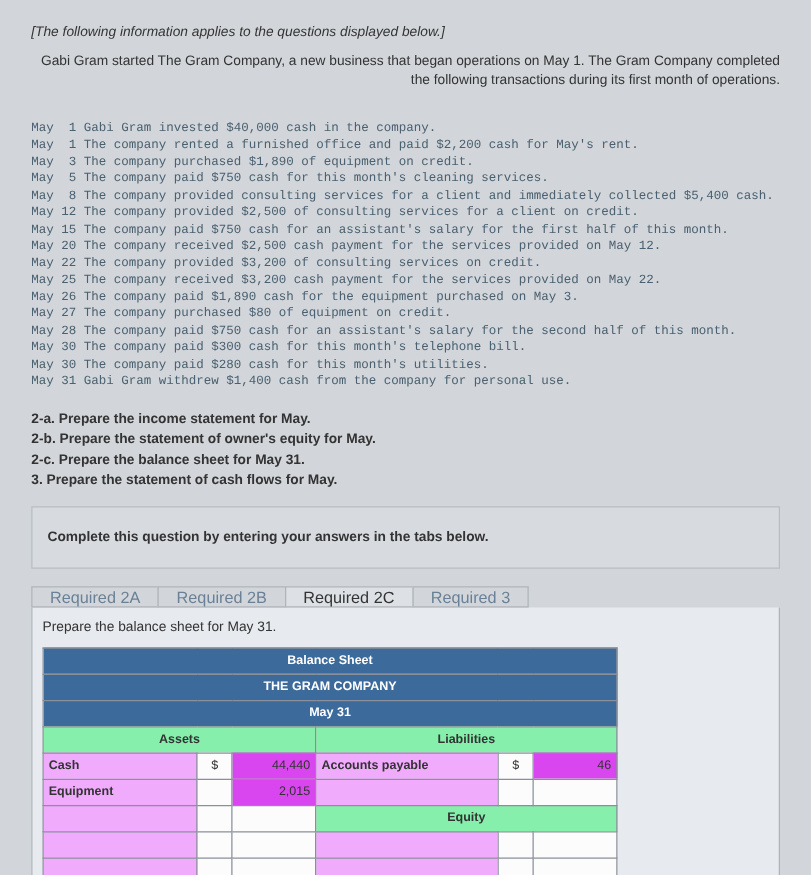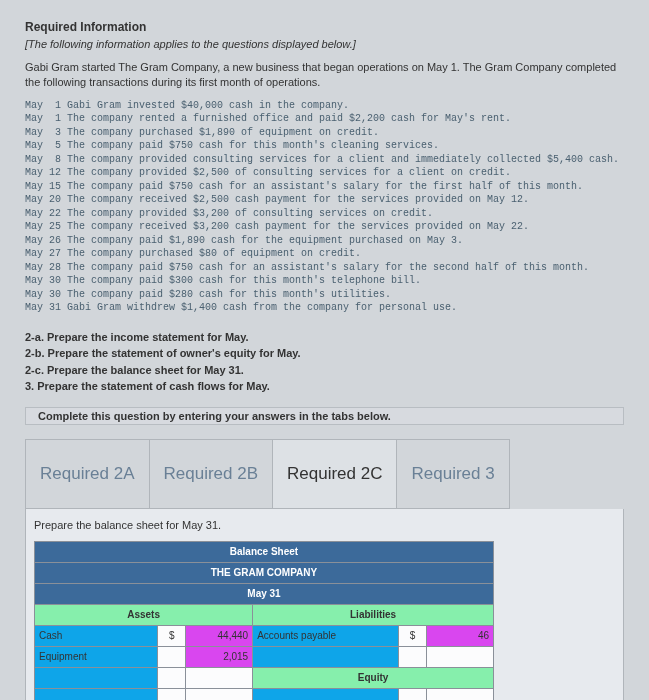--- a/index.html
+++ b/index.html
@@ -13,46 +13,46 @@
   }
   .page {
     width:649px;
     min-height:700px;
     background:#d2d6da;
     padding:20px 25px 30px;
     box-sizing:border-box;
   }
   .req-title { font-weight:bold; font-size:12px; margin-bottom:4px; }
   .italic-sub { font-style:italic; margin-bottom:10px; }
-  .narrative { margin-bottom:8px; line-height:1.4; }
+  .narrative { margin-bottom:24px; line-height:1.4;text-align:right; }
   .trans {
     font-family:"Courier New",monospace;
     font-size:10px;
     color:#4a6070;
     white-space:pre;
     line-height:1.35;
     margin-bottom:14px;
   }
   .prep-list { margin-bottom:12px; line-height:1.5; font-size:11px; }
   .prep-list b { font-weight:bold; }
   .complete-banner {
     background:#d7dadf;
     border:1px solid #b8bdc2;
-    padding:2px 12px;
+    padding:18px 12px;
     font-weight:bold;
     font-size:11px;
     margin-bottom:14px;
   }
   .tabs { display:flex; }
   .tab {
-    padding:24px 14px;
+    padding:0 14px;
     background:#e7e9ed;
     border:1px solid #b0b5ba;
     margin-right:-1px;
-    font-size:17px;
+    font-size:13px;
     background:#dde1e5;
   }
   .tab.inactive { background:#d2d6da; color:#6a8096;}
   .tab-content {
     background:#e7eaee;
     border:1px solid #b0b5ba;
     border-top:none;
     padding:10px 8px 20px;
     width:410px;
   }
@@ -72,30 +72,29 @@
     background:#3c6a9a;
     color:#fff;
     text-align:center;
     font-weight:bold;
   }
   .subhdr {
     background:#86efac;
     text-align:center;
     font-weight:bold;
   }
-  .label-cell { background:#0ea5e9; }
+  .label-cell { background:#f0abfc;font-weight:bold; }
   .num { text-align:right; background:#d946ef;}
   .input-cell { background:#fcfcfd; }
   .dollar { text-align:center; width:16px; }
 </style>
 </head>
 <body>
 
 <div class="page">
-  <div class="req-title">Required Information</div>
   <div class="italic-sub">[The following information applies to the questions displayed below.]</div>
   <div class="narrative">Gabi Gram started The Gram Company, a new business that began operations on May 1. The Gram Company completed the following transactions during its first month of operations.</div>
   <div class="trans">May  1 Gabi Gram invested $40,000 cash in the company.
 May  1 The company rented a furnished office and paid $2,200 cash for May's rent.
 May  3 The company purchased $1,890 of equipment on credit.
 May  5 The company paid $750 cash for this month's cleaning services.
 May  8 The company provided consulting services for a client and immediately collected $5,400 cash.
 May 12 The company provided $2,500 of consulting services for a client on credit.
 May 15 The company paid $750 cash for an assistant's salary for the first half of this month.
 May 20 The company received $2,500 cash payment for the services provided on May 12.

